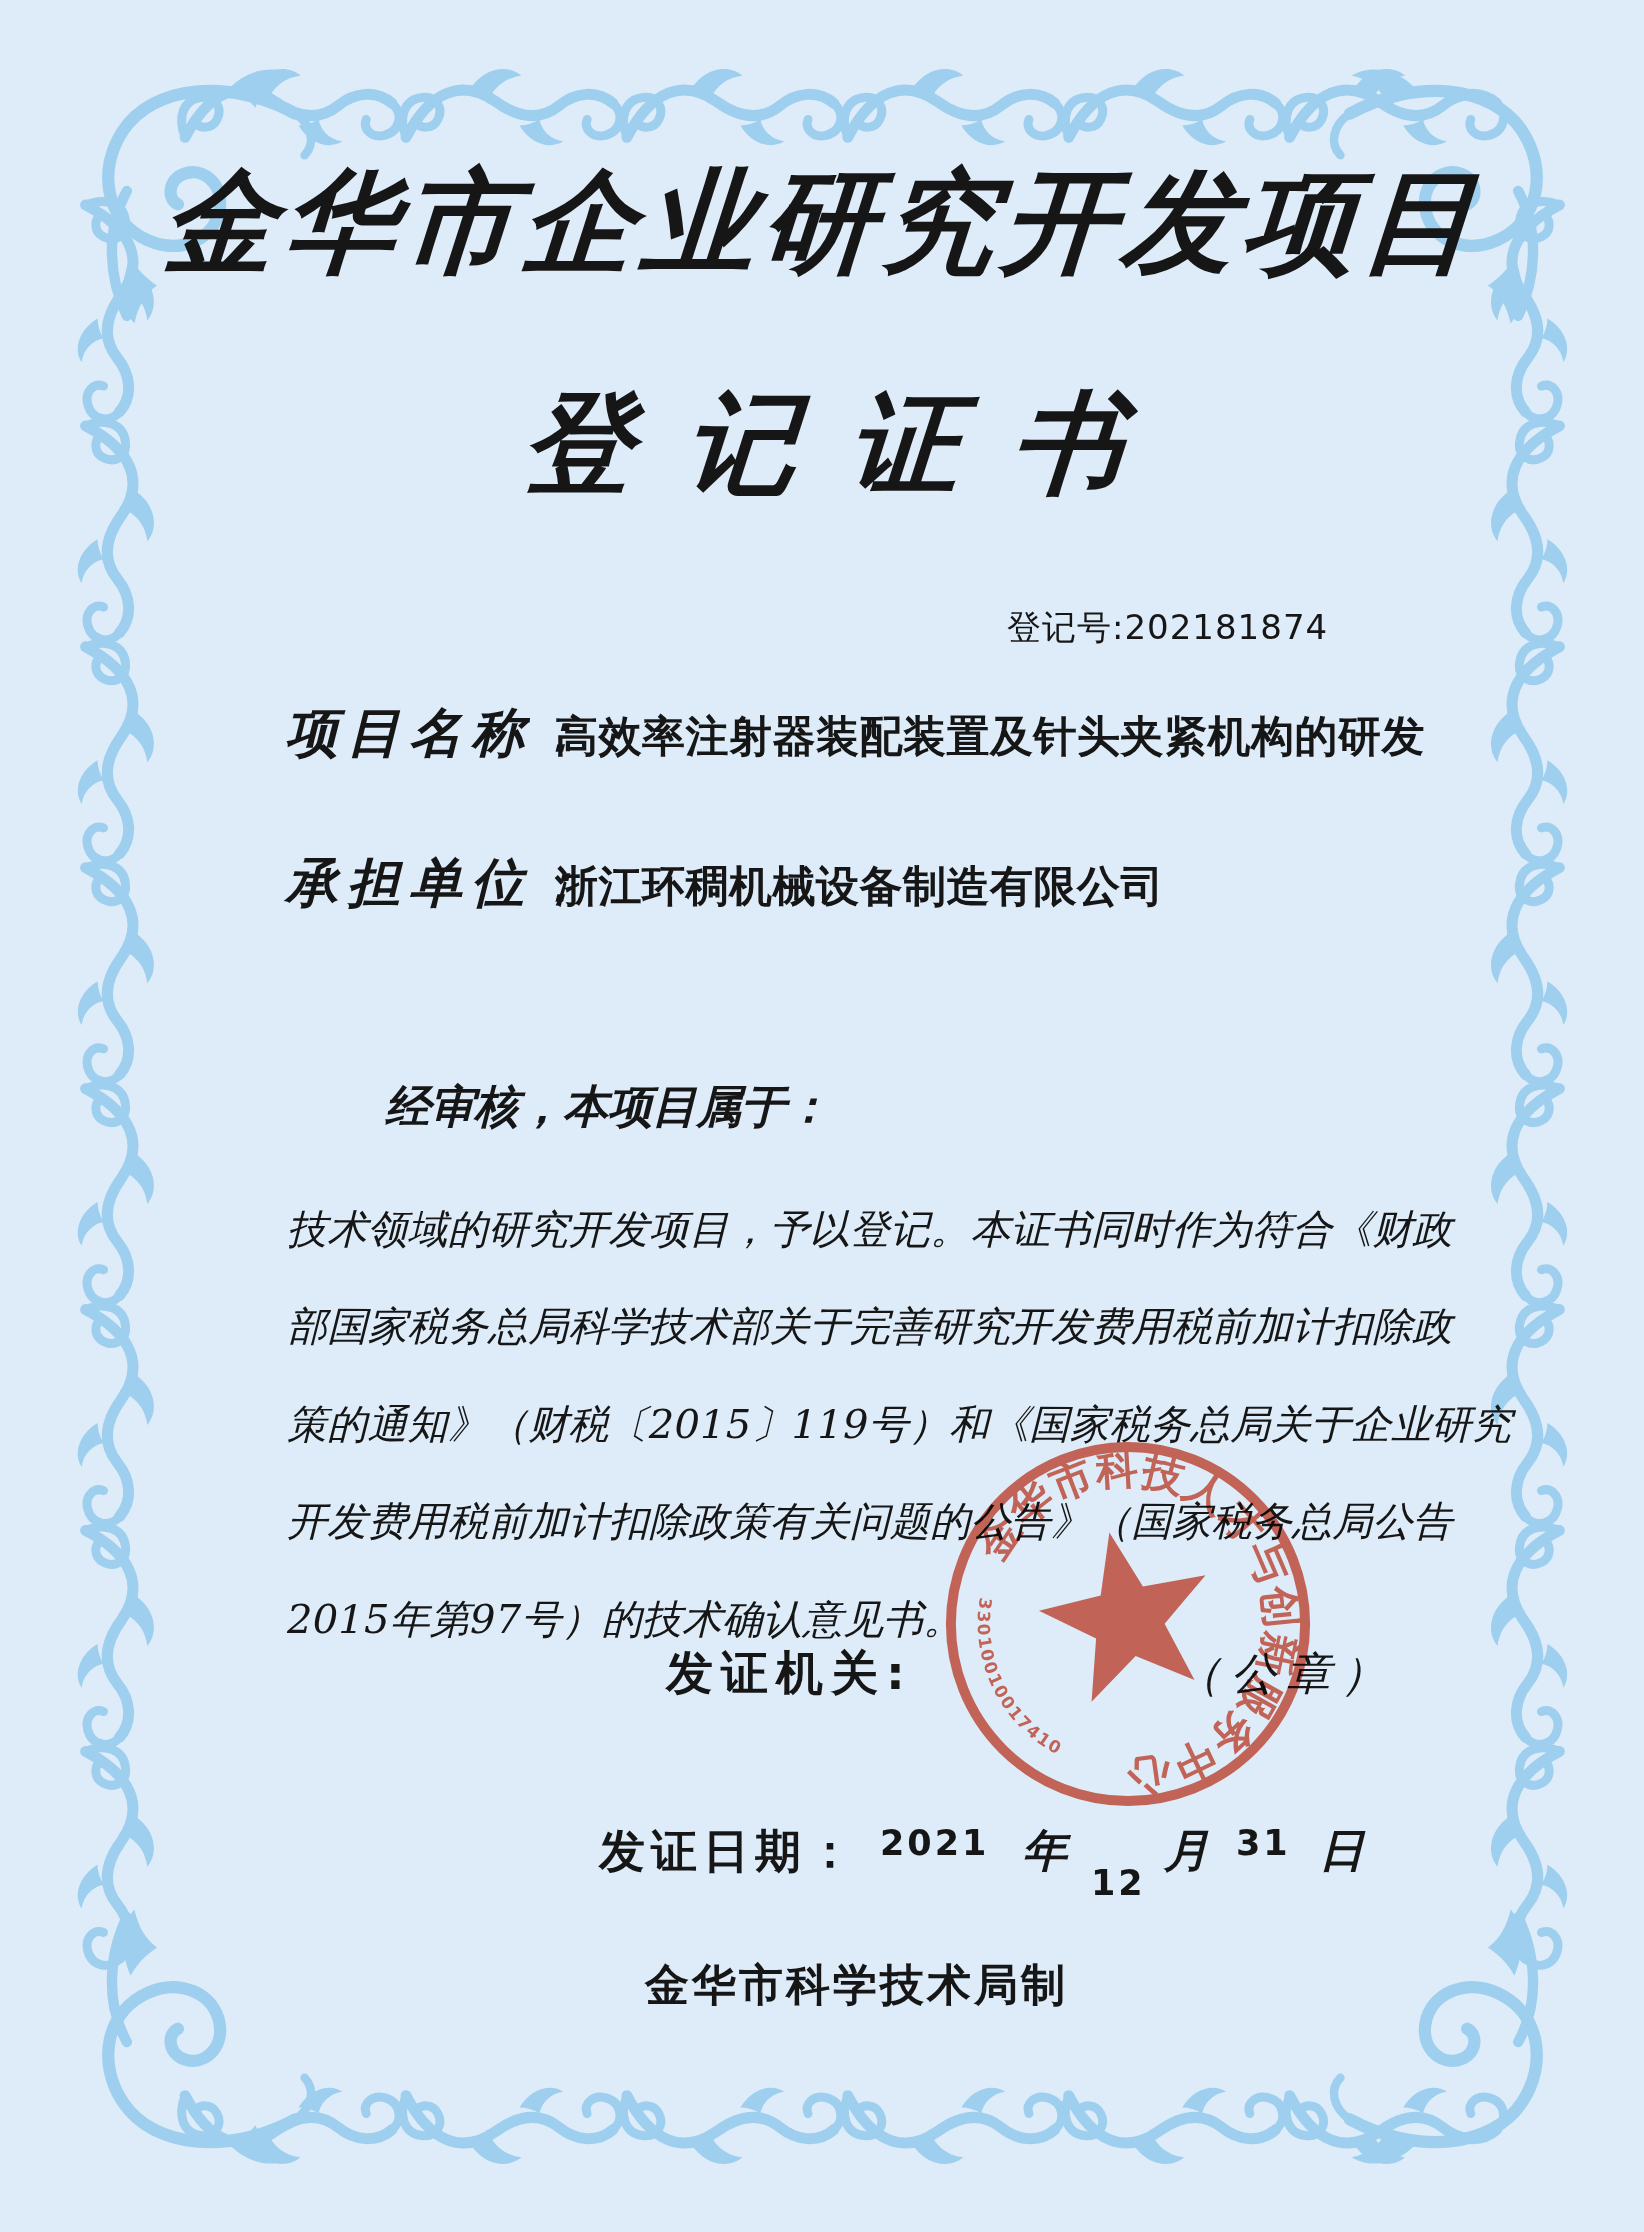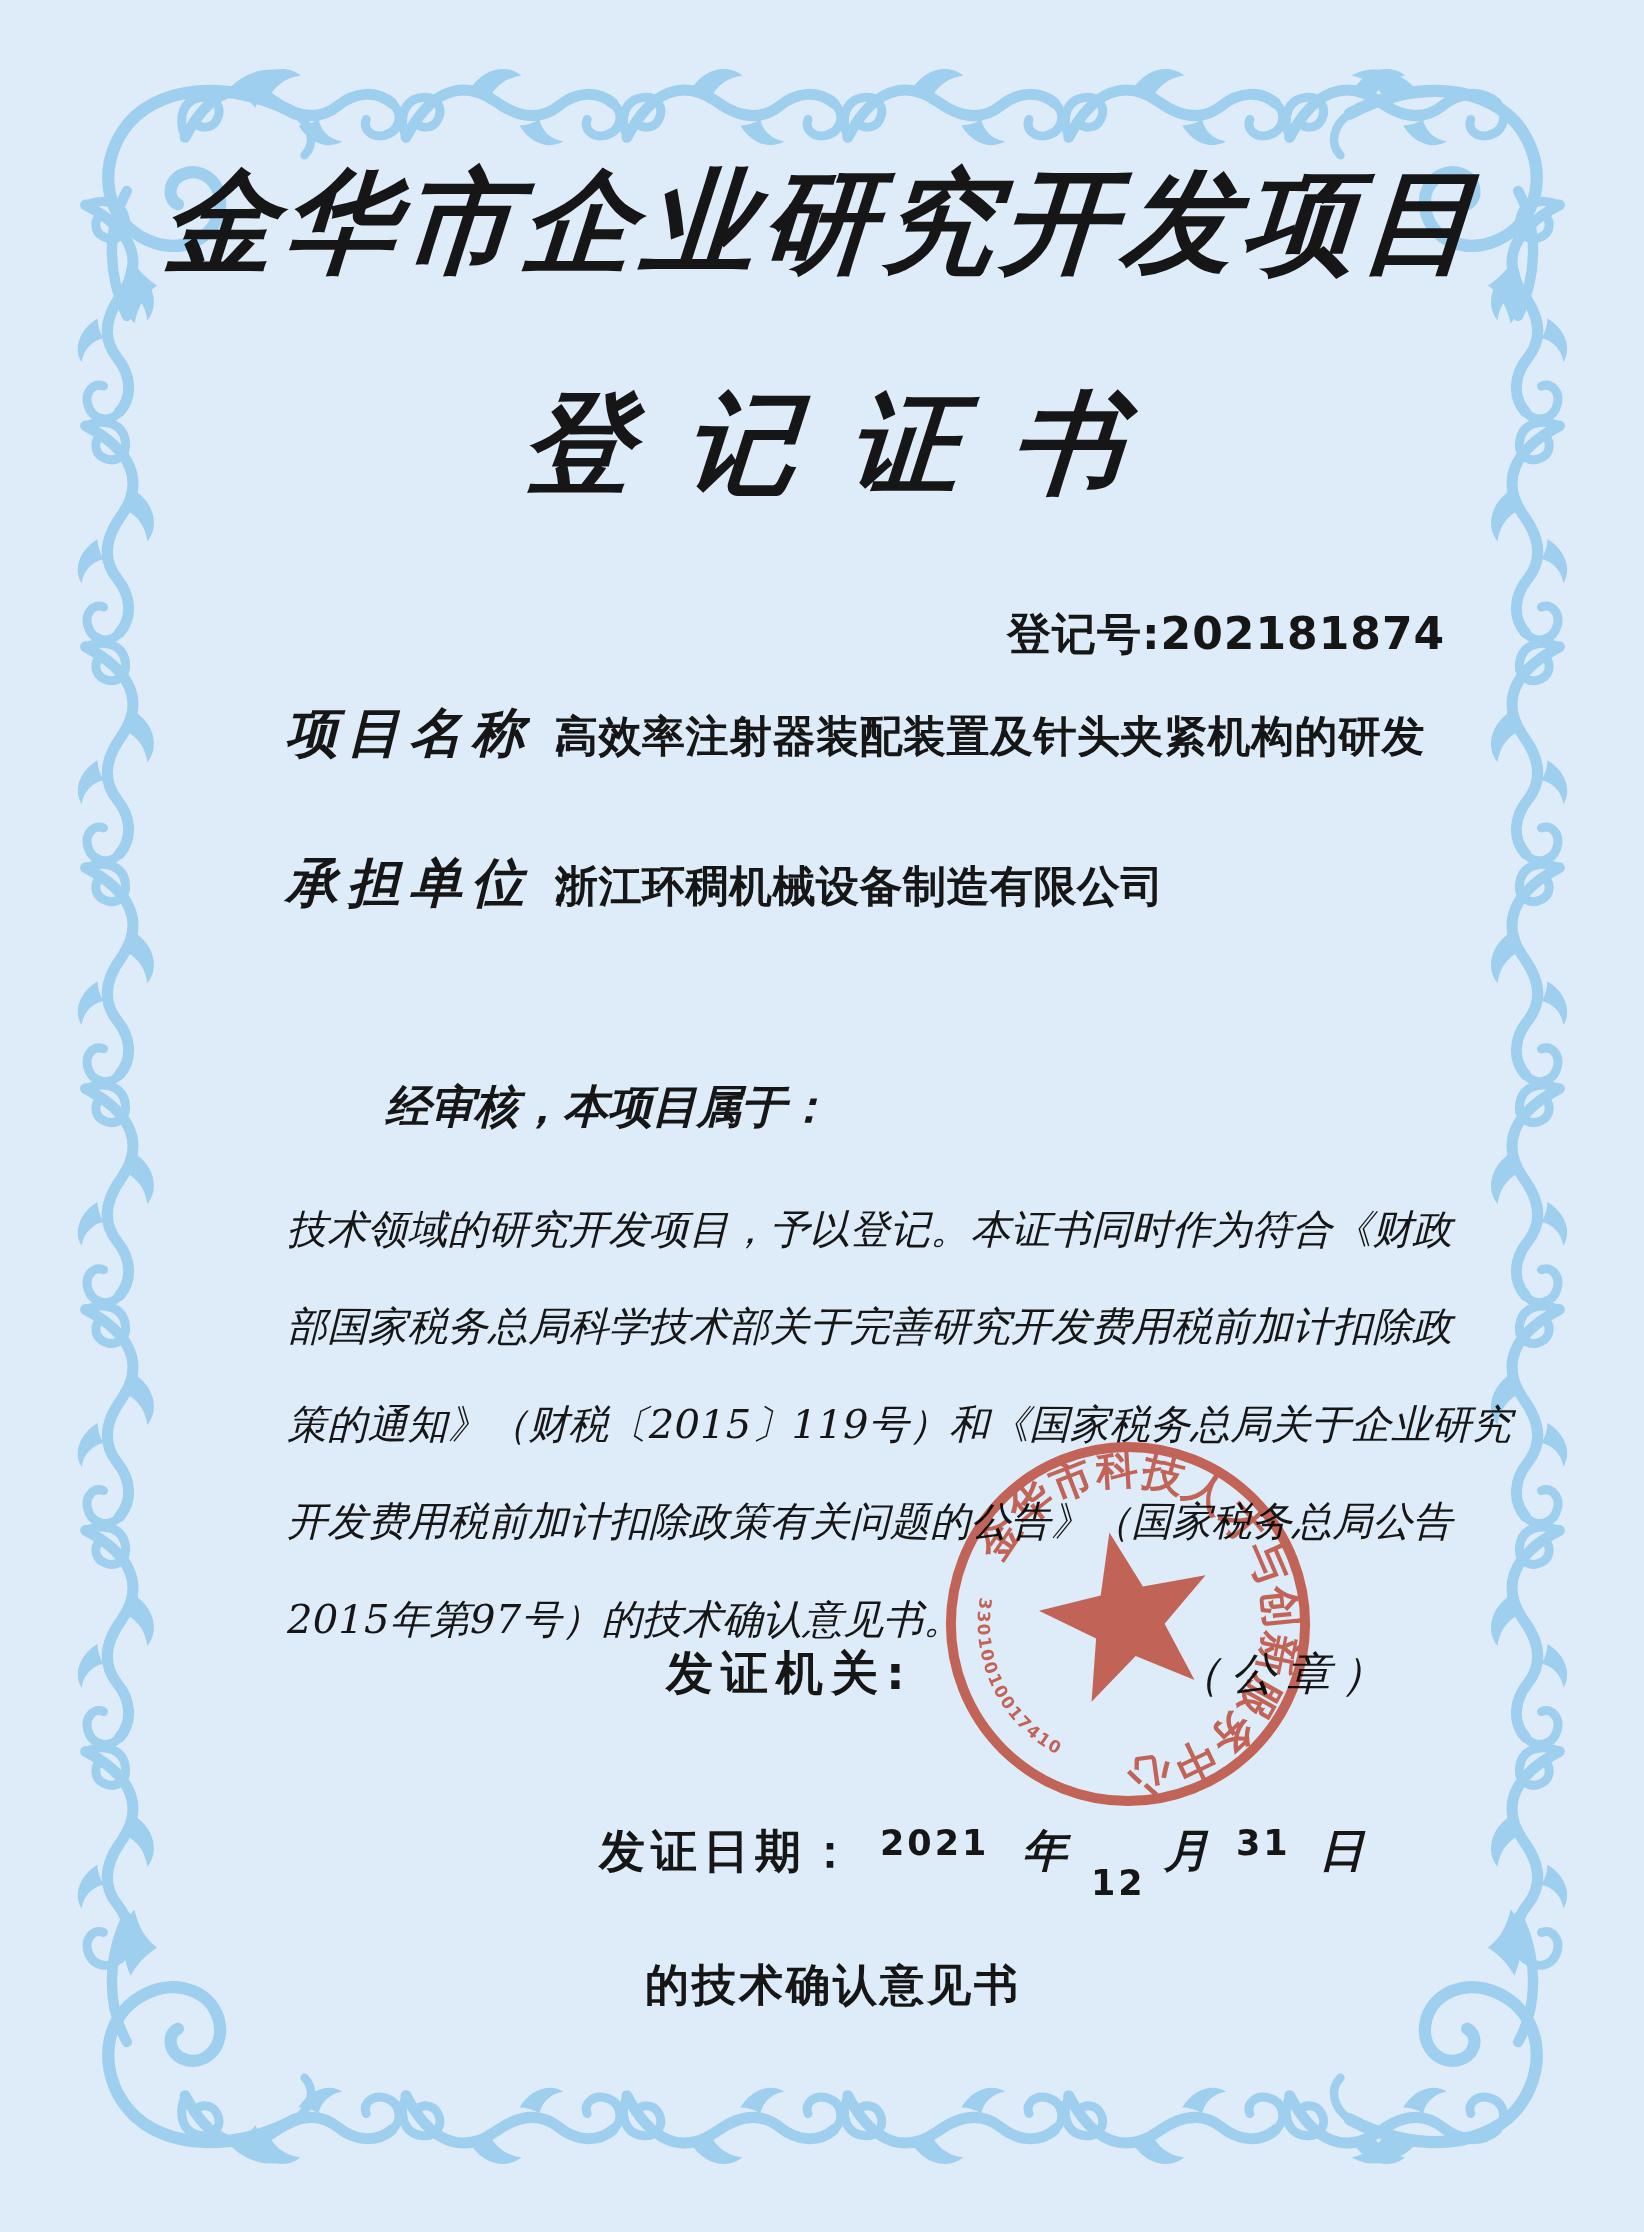--- a/index.html
+++ b/index.html
@@ -24,21 +24,21 @@
     left:0;right:0;top:147px;text-align:center;
     font-size:113px;font-weight:bold;font-style:italic;
     letter-spacing:7px;transform:skewX(-4deg);
   }
   .title2{
     left:0;right:0;top:370px;text-align:center;
     font-size:111px;font-weight:bold;font-style:italic;
     letter-spacing:52px;text-indent:52px;transform:skewX(-4deg);
   }
 
-  .regno{left:1007px;top:605px;font-size:44px;letter-spacing:1px;font-weight:bold;}
+  .regno{left:1007px;top:605px;font-size:34px;letter-spacing:1px;}
 
   .field-label{font-size:53px;font-weight:bold;letter-spacing:9px;}
   .field-value{font-size:43px;font-weight:bold;letter-spacing:0.5px;}
   .proj-label{left:285px;top:698px;}
   .proj-value{left:555px;top:708px;}
   .unit-label{left:285px;top:848px;}
   .unit-value{left:555px;top:858px;}
 
   .review-prefix{left:385px;top:1077px;font-size:45px;font-weight:bold;letter-spacing:-0.5px;}
   .review-field{left:824px;top:1073px;font-size:50px;font-weight:bold;letter-spacing:-1px;}
@@ -170,16 +170,16 @@
   </svg>
 
   <div class="abs date-label sans">发证日期：</div>
   <div class="abs date-num sans d-year">2021</div>
   <div class="abs date-unit serif u-year">年</div>
   <div class="abs date-num sans d-month">12</div>
   <div class="abs date-unit serif u-month">月</div>
   <div class="abs date-num sans d-day">31</div>
   <div class="abs date-unit serif u-day">日</div>
 
-  <div class="abs footer-line sans">的技术确认意见书</div>
+  <div class="abs footer-line sans">金华市科学技术局制</div>
 
 </div>
 
 
 </body></html>

